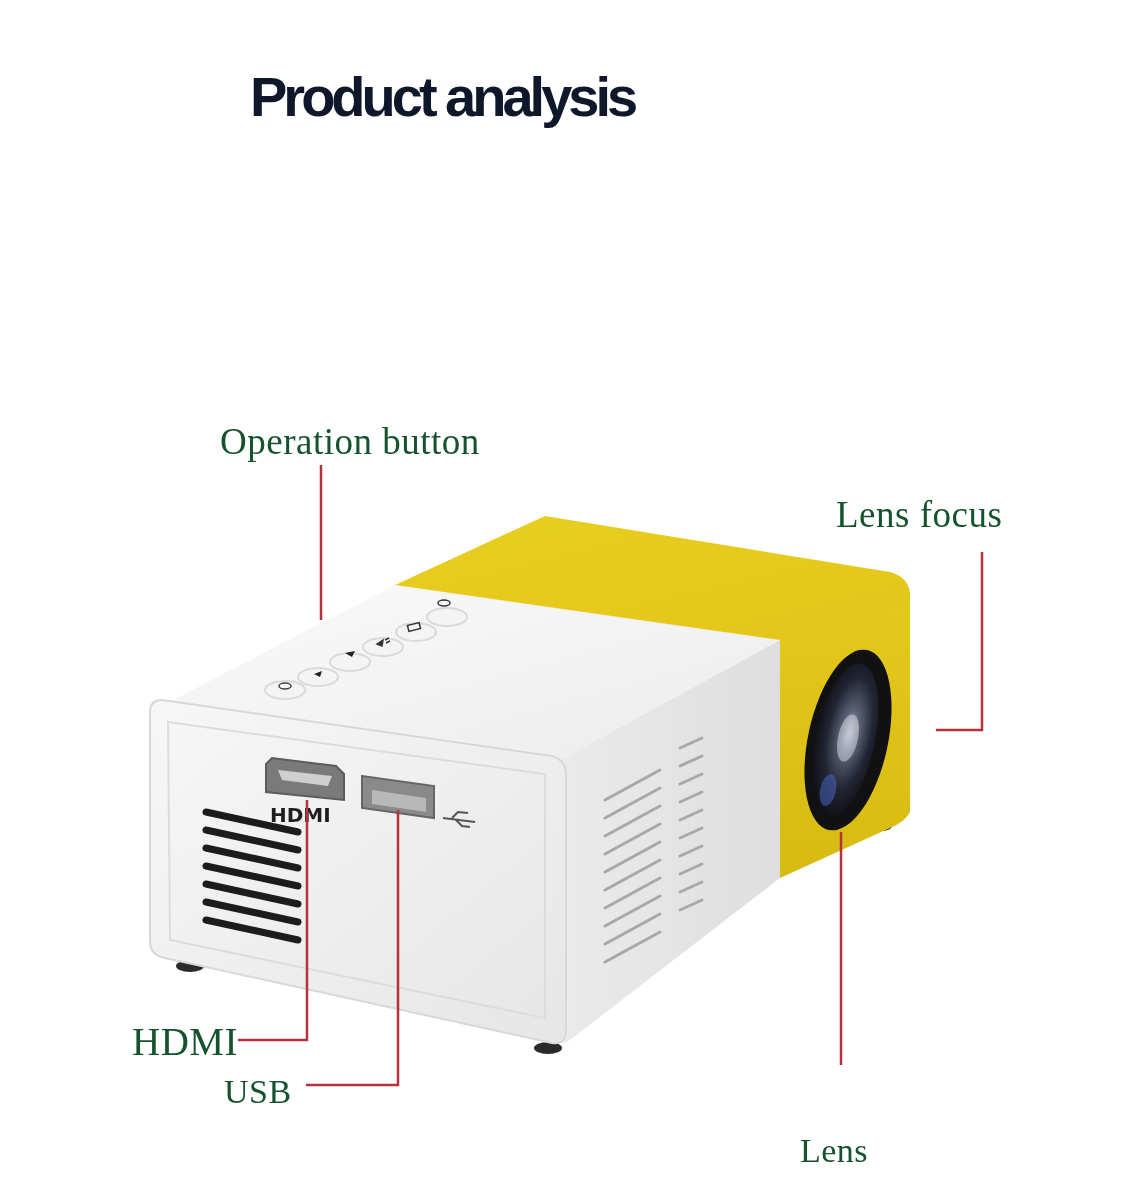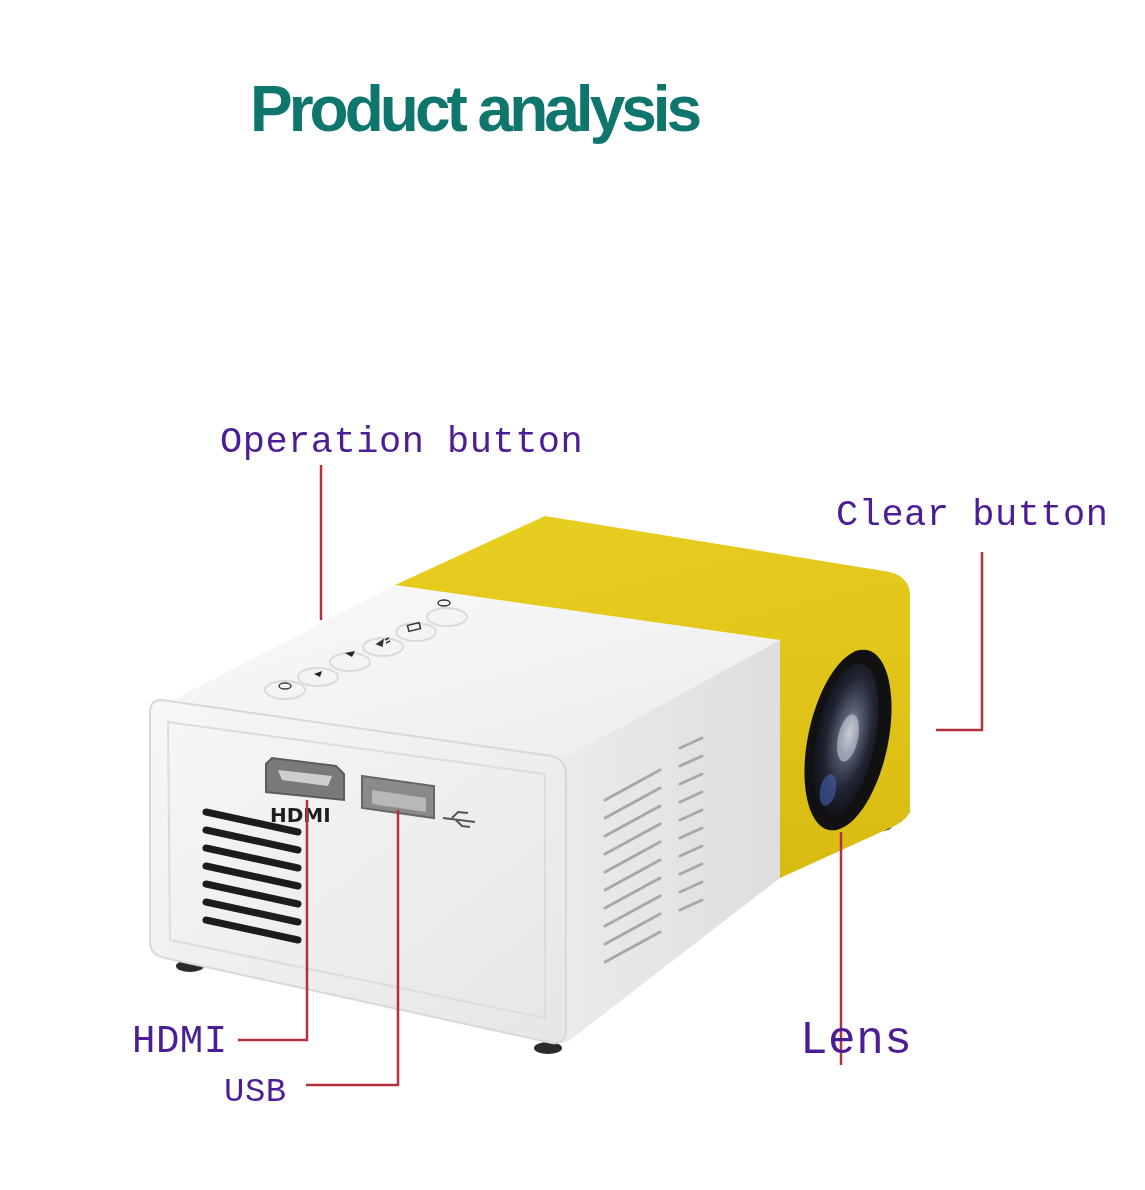--- a/index.html
+++ b/index.html
@@ -1,33 +1,32 @@
 <!DOCTYPE html>
 <html><head>
 <meta charset="utf-8">
 <style>
   html, body { margin: 0; padding: 0; background: #ffffff; }
   body { width: 1145px; height: 1190px; position: relative; overflow: hidden; font-family: "Liberation Sans", sans-serif; }
   .title {
     position: absolute; left: 250px; top: 52px; width: 570px;
     font-family: "Liberation Sans", sans-serif; font-weight: bold;
-    font-size: 64px; letter-spacing: -4px; color: #0f766e; line-height: 90px;
+    font-size: 56px; letter-spacing: -4px; color: #0f172a; line-height: 90px;
     white-space: nowrap;
-    margin-top: 12px;
   }
   .label {
-    position: absolute; font-family: Liberation Mono, monospace;
-    color: #4c1d95; font-size: 38px; line-height: 44px; white-space: nowrap;
+    position: absolute; font-family: Liberation Serif, serif;
+    color: #14532d; font-size: 38px; line-height: 44px; white-space: nowrap;
     letter-spacing: 0.5px;
   }
   #lbl-operation { left: 220px; top: 420px; font-size: 37px; }
   #lbl-clear { left: 836px; top: 493px; font-size: 37px; }
   #lbl-hdmi { left: 132px; top: 1020px; font-size: 39px; }
   #lbl-usb { left: 224px; top: 1070px; font-size: 34px; }
-  #lbl-lens { left: 800px; top: 1019px; font-size: 46px; text-align: right; }
+  #lbl-lens { left: 800px; top: 1129px; font-size: 34px; text-align: right; }
   svg.art { position: absolute; left: 0; top: 0; }
   .port-text { font-family: "DejaVu Sans", sans-serif; font-weight: bold; }
 </style>
 </head>
 <body>
 
 <div class="title">Product analysis</div>
 
 <svg class="art" width="1145" height="1190" viewBox="0 0 1145 1190">
   <defs>
@@ -168,16 +167,16 @@
 
     <polyline points="307,800 307,1040 238,1040"></polyline>
 
     <polyline points="398,810 398,1085 306,1085"></polyline>
 
     <polyline points="841,832 841,1065"></polyline>
   </g>
 </svg>
 
 <div class="label" id="lbl-operation">Operation button</div>
-<div class="label" id="lbl-clear">Clear button</div>
+<div class="label" id="lbl-clear">Lens focus</div>
 <div class="label" id="lbl-hdmi">HDMI</div>
 <div class="label" id="lbl-usb">USB</div>
 <div class="label" id="lbl-lens">Lens</div>
 
 </body></html>

